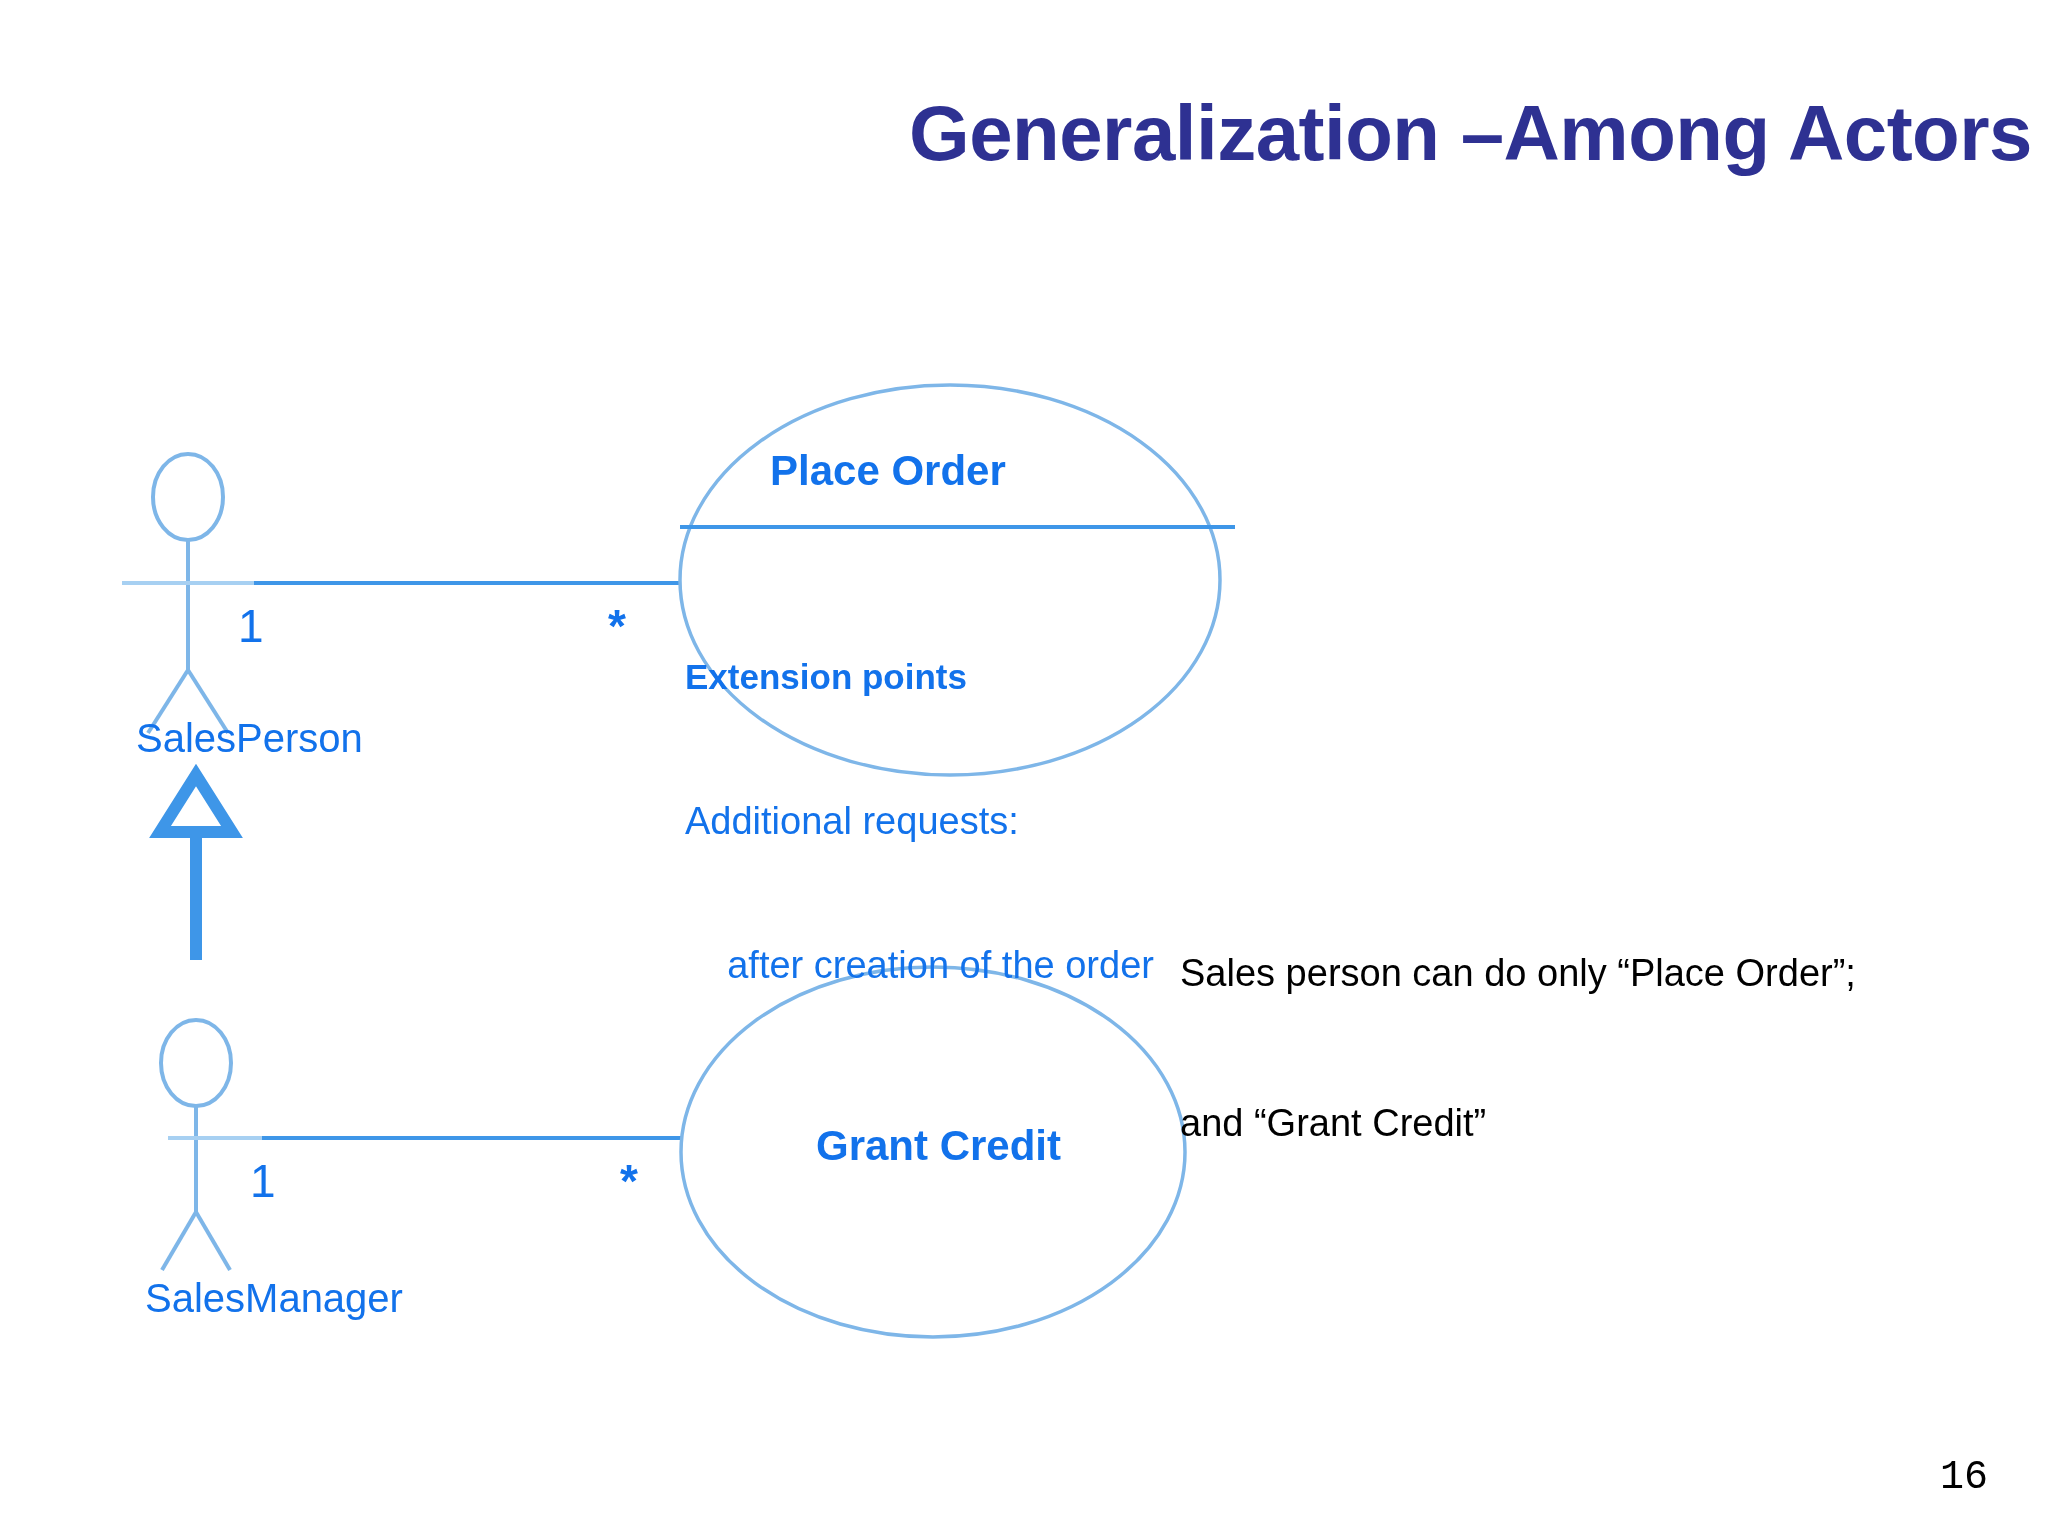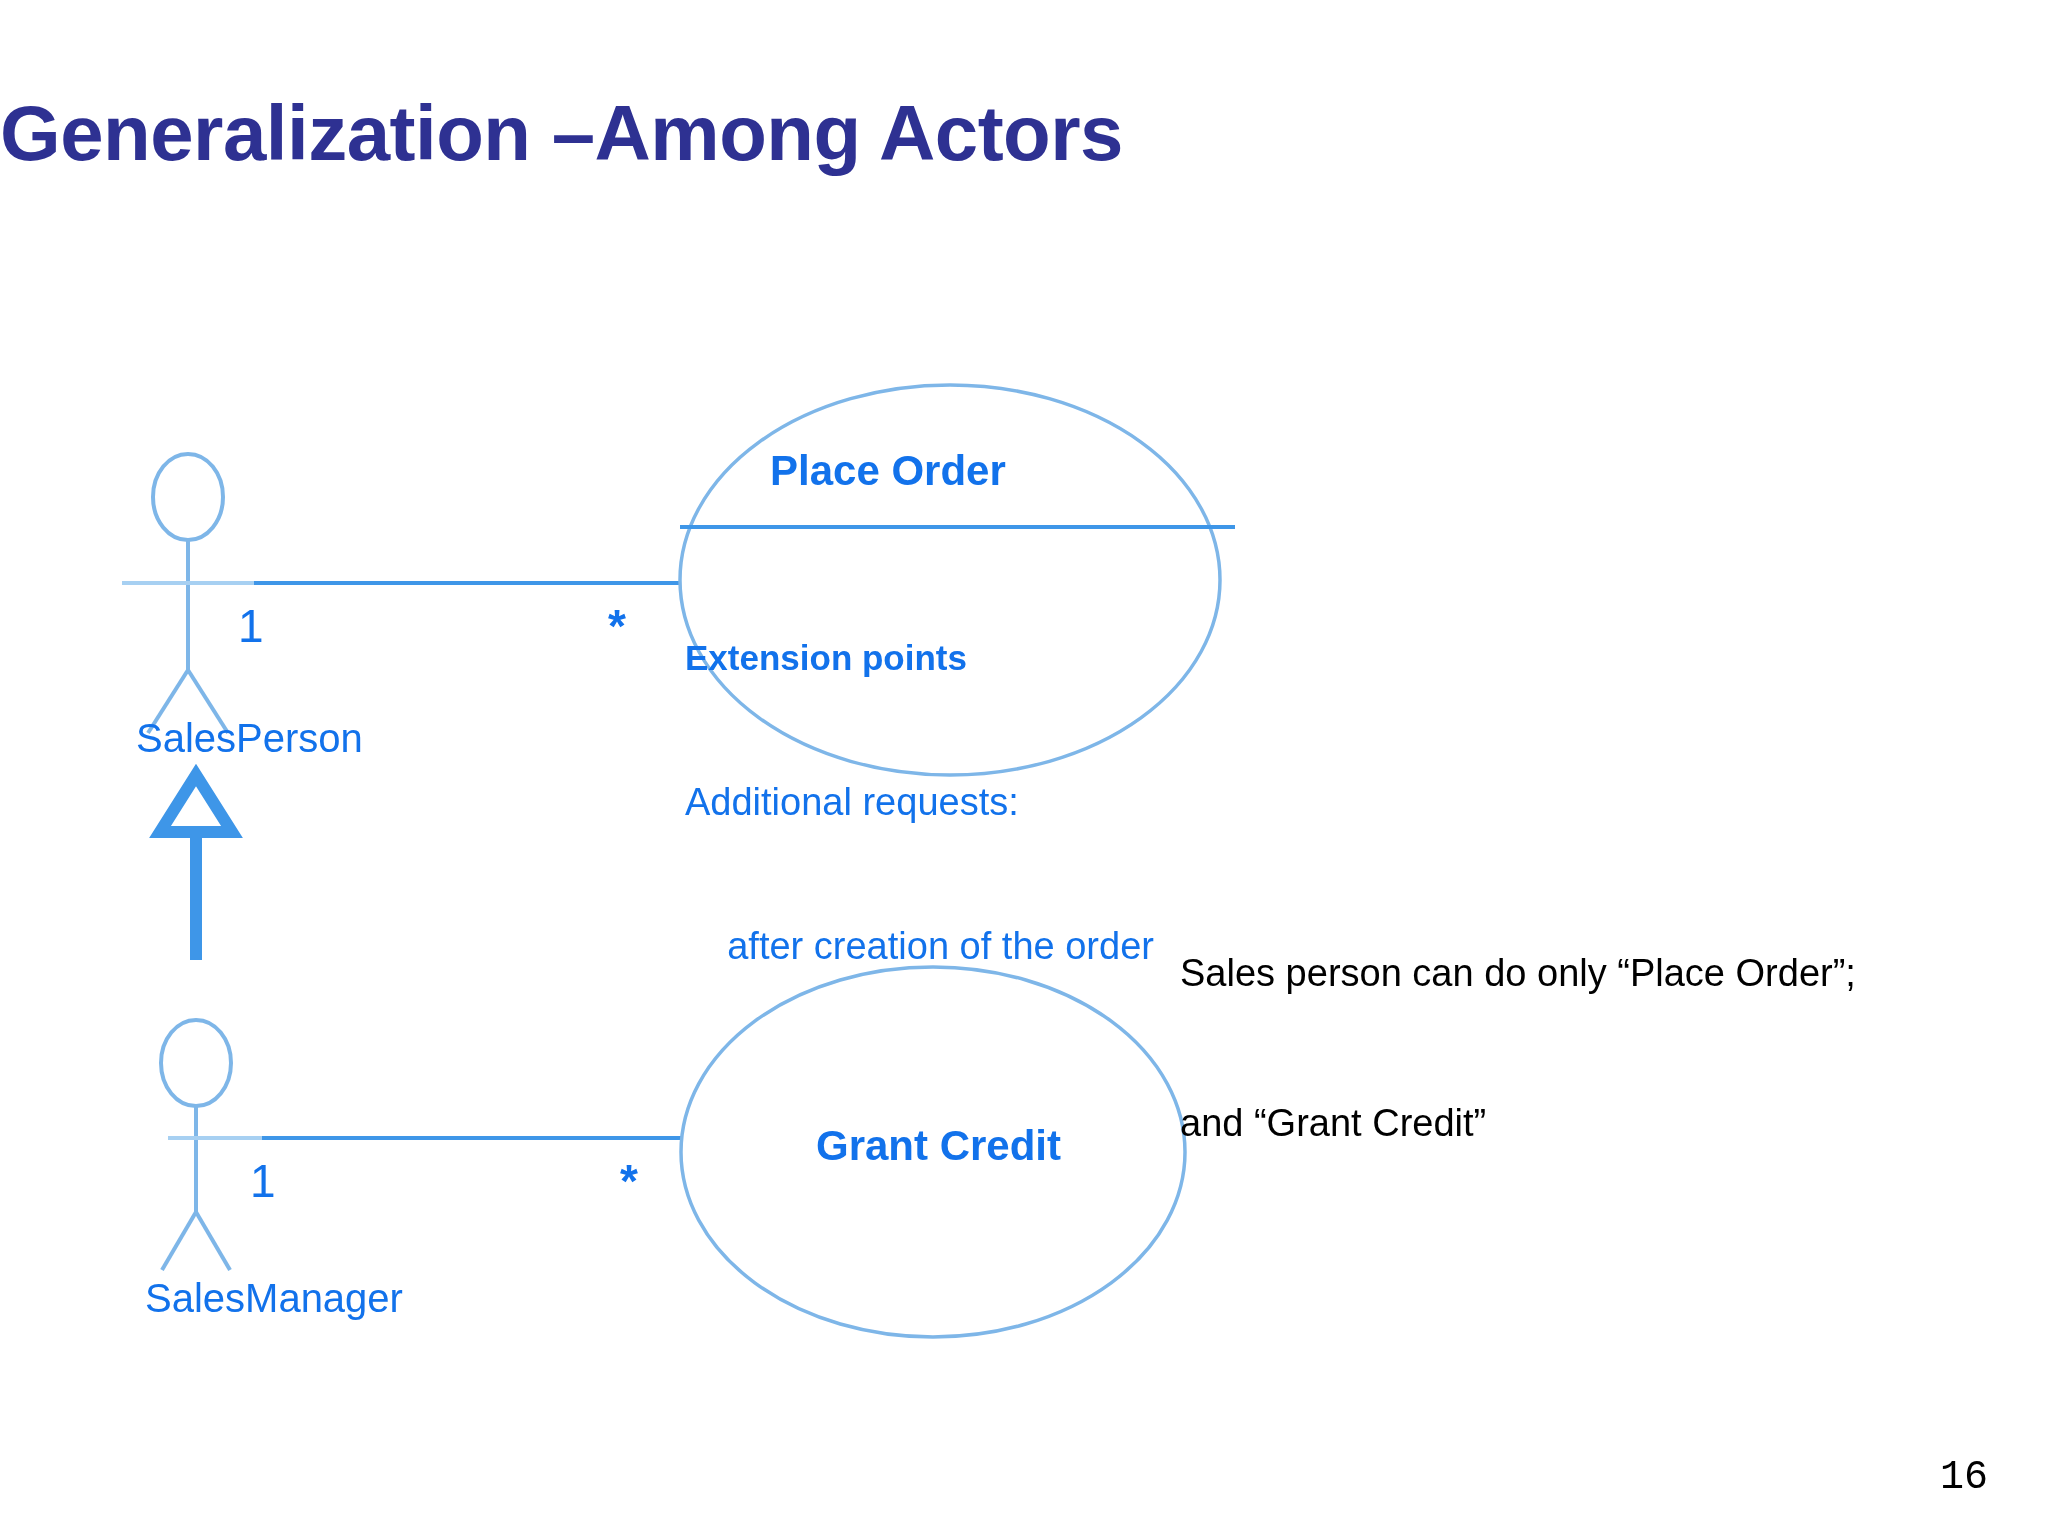--- a/index.html
+++ b/index.html
@@ -15,21 +15,21 @@
     overflow: hidden;
     font-family: "Liberation Sans", sans-serif;
   }
 
   
   #slide-title {
     position: absolute;
     left: 0;
     top: 88px;
     width: 2032px;
-    text-align: left;
+    text-align: right;
     font-size: 78px;
     font-weight: bold;
     color: #2E3192;
     letter-spacing: -0.5px;
     white-space: nowrap;
   }
 
   
   #canvas {
     position: absolute;
@@ -133,21 +133,21 @@
       <line x1="196" y1="1212" x2="230" y2="1270" stroke="#7EB6E8" stroke-width="4"></line>
     </g>
 
     <g>
       <ellipse cx="933" cy="1152" rx="252" ry="185" fill="none" stroke="#7EB6E8" stroke-width="3.5"></ellipse>
     </g>
   </svg>
 
   <div class="dg-text uc-title" style="left: 770px; top: 450px;">Place Order</div>
 
-  <div class="dg-text uc-body" style="left: 685px; top: 538px;">
+  <div class="dg-text uc-body" style="left: 685px; top: 557px;">
     <span class="bold">Extension points</span>
     <span style="display:block;">Additional requests:</span>
     <span style="display:block;">    after creation of the order</span>
   </div>
 
   <div class="dg-text uc-title" style="left: 816px; top: 1125px;">Grant Credit</div>
 
   <div class="dg-text mult" style="left: 238px; top: 603px;">1</div>
 
   <div class="dg-text mult-star" style="left: 608px; top: 603px;">*</div>

